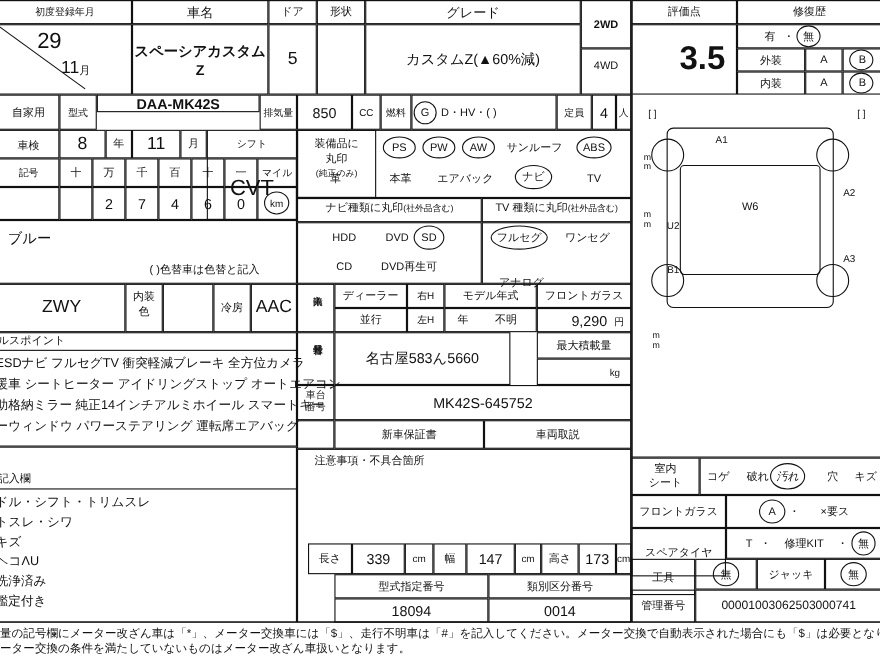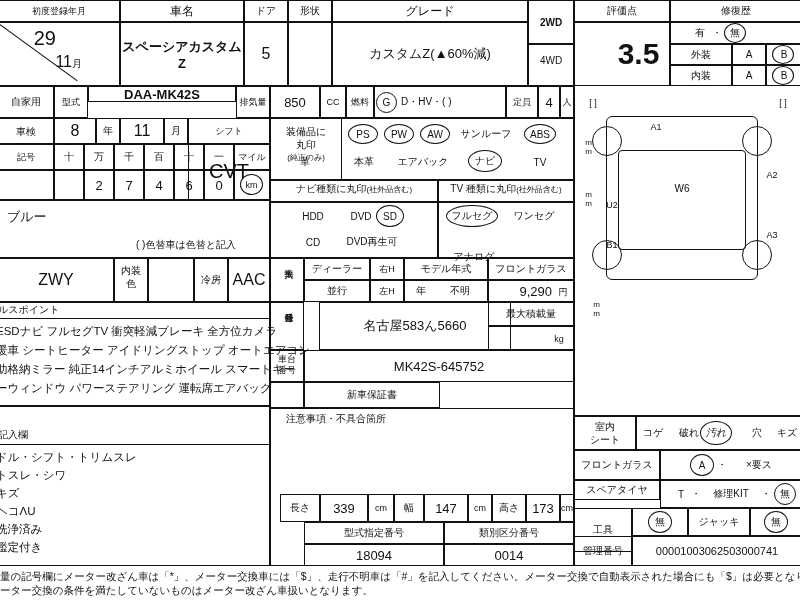--- a/index.html
+++ b/index.html
@@ -197,40 +197,41 @@
   <div class="bx" style="left:404px;top:280px;width:84px;height:22px;"></div>
   <div class="ctr small" style="position:absolute;left:410px;top:283px;width:22px;height:16px;">年</div>
   <div class="ctr small" style="position:absolute;left:440px;top:283px;width:40px;height:16px;">不明</div>
   <div class="bx ctr small" style="left:488px;top:258px;width:86px;height:22px;">フロントガラス</div>
   <div class="bx" style="left:488px;top:280px;width:86px;height:22px;"></div>
   <div class="ctr med" style="position:absolute;left:490px;top:282px;width:62px;height:18px;justify-content:flex-end;">9,290</div>
   <div class="ctr vsmall" style="position:absolute;left:554px;top:284px;width:18px;height:16px;">円</div>
 
   <div class="bx" style="left:270px;top:302px;width:34px;height:48px;"></div>
   <div class="rot vsmall" style="position:absolute;left:282px;top:306px;height:42px;font-size:9px;">登録番号</div>
-  <div class="bx ctr med" style="left:304px;top:302px;width:192px;height:48px;margin-left:15px;">名古屋583ん5660</div>
+  <div class="bx ctr med" style="left:304px;top:302px;width:160px;height:48px;">名古屋583ん5660</div>
   <div class="bx ctr small" style="left:488px;top:302px;width:86px;height:24px;">最大積載量</div>
   <div class="bx" style="left:488px;top:326px;width:86px;height:24px;"></div>
   <div class="ctr vsmall" style="position:absolute;left:548px;top:332px;width:22px;height:14px;">kg</div>
 
   <div class="bx" style="left:270px;top:350px;width:34px;height:32px;"></div>
   <div style="position:absolute;left:272px;top:354px;width:30px;text-align:center;font-size:9px;line-height:11px;">車台<br>番号</div>
   <div class="bx ctr med" style="left:304px;top:350px;width:270px;height:32px;">MK42S-645752</div>
 
   <div class="bx" style="left:-2px;top:302px;width:272px;height:104px;"></div>
   <div class="small" style="position:absolute;left:-2px;top:303px;width:110px;font-size:10px;">ルスポイント</div>
   <div class="hline" style="left:-2px;top:318px;width:272px;"></div>
   <div style="position:absolute;left:-4px;top:322px;width:278px;font-size:11.5px;line-height:19px;">
     <div class="nowrap">ESDナビ フルセグTV 衝突軽減ブレーキ 全方位カメラ</div>
     <div class="nowrap">暖車 シートヒーター アイドリングストップ オートエアコン</div>
     <div class="nowrap">助格納ミラー 純正14インチアルミホイール スマートキー</div>
     <div class="nowrap">ーウィンドウ パワーステアリング 運転席エアバッグ</div>
   </div>
 
   <div class="bx ctr small" style="left:304px;top:382px;width:136px;height:26px;">新車保証書</div>
+  <div class="bx ctr small" style="left:440px;top:382px;width:134px;height:26px;">車両取説</div>
   <div class="bx" style="left:270px;top:382px;width:34px;height:26px;"></div>
 
   <div class="bx" style="left:270px;top:408px;width:304px;height:158px;"></div>
   <div class="small" style="position:absolute;left:286px;top:412px;width:200px;font-size:10px;">注意事項・不具合箇所</div>
 
   <div class="bx" style="left:-2px;top:406px;width:272px;height:160px;"></div>
   <div class="small" style="position:absolute;left:-2px;top:428px;width:90px;font-size:10px;">記入欄</div>
   <div class="hline" style="left:-2px;top:444px;width:272px;"></div>
   <div style="position:absolute;left:-4px;top:448px;width:276px;font-size:11.5px;line-height:18px;">
     <div class="nowrap">ドル・シフト・トリムスレ</div>
@@ -275,29 +276,29 @@
   <div class="circ small" style="position:absolute;left:700px;top:421px;width:32px;height:24px;font-style:italic;">汚れ</div>
   <div class="ctr small" style="position:absolute;left:744px;top:425px;width:26px;height:16px;">穴</div>
   <div class="ctr small" style="position:absolute;left:772px;top:425px;width:30px;height:16px;">キズ</div>
 
   <div class="bx ctr small" style="left:574px;top:450px;width:86px;height:30px;">フロントガラス</div>
   <div class="bx" style="left:660px;top:450px;width:142px;height:30px;"></div>
   <div class="circ small" style="position:absolute;left:690px;top:454px;width:24px;height:22px;">A</div>
   <div class="ctr small" style="position:absolute;left:716px;top:457px;width:12px;height:16px;">・</div>
   <div class="ctr small" style="position:absolute;left:732px;top:457px;width:54px;height:16px;">×要ス</div>
 
-  <div class="bx ctr small" style="left:574px;top:480px;width:86px;height:20px;">スペアタイヤ</div>
+  <div class="bx ctr small" style="left:574px;top:480px;width:86px;height:44px;">スペアタイヤ</div>
   <div class="bx" style="left:660px;top:480px;width:142px;height:28px;"></div>
   <div class="ctr small" style="position:absolute;left:672px;top:486px;width:18px;height:16px;">T</div>
   <div class="ctr small" style="position:absolute;left:690px;top:486px;width:12px;height:16px;">・</div>
   <div class="ctr small" style="position:absolute;left:702px;top:486px;width:58px;height:16px;">修理KIT</div>
   <div class="ctr small" style="position:absolute;left:760px;top:486px;width:12px;height:16px;">・</div>
   <div class="circ small" style="position:absolute;left:774px;top:483px;width:22px;height:22px;">無</div>
 
-  <div class="bx ctr small" style="left:574px;top:508px;width:58px;height:44px;font-family:Liberation Serif, serif;">工具</div>
+  <div class="bx ctr small" style="left:574px;top:508px;width:58px;height:33px;font-family:Liberation Serif, serif;">工具</div>
   <div class="bx" style="left:632px;top:508px;width:56px;height:28px;"></div>
   <div class="circ small" style="position:absolute;left:648px;top:511px;width:24px;height:22px;">無</div>
   <div class="bx ctr small" style="left:688px;top:508px;width:62px;height:28px;">ジャッキ</div>
   <div class="bx" style="left:750px;top:508px;width:52px;height:28px;"></div>
   <div class="circ small" style="position:absolute;left:764px;top:511px;width:24px;height:22px;">無</div>
 
   <div class="bx ctr small" style="left:574px;top:536px;width:58px;height:30px;">管理番号</div>
   <div class="bx ctr" style="left:632px;top:536px;width:170px;height:30px;font-size:11px;">00001003062503000741</div>
 
   <div class="bx ctr small" style="left:280px;top:494px;width:40px;height:28px;">長さ</div>

